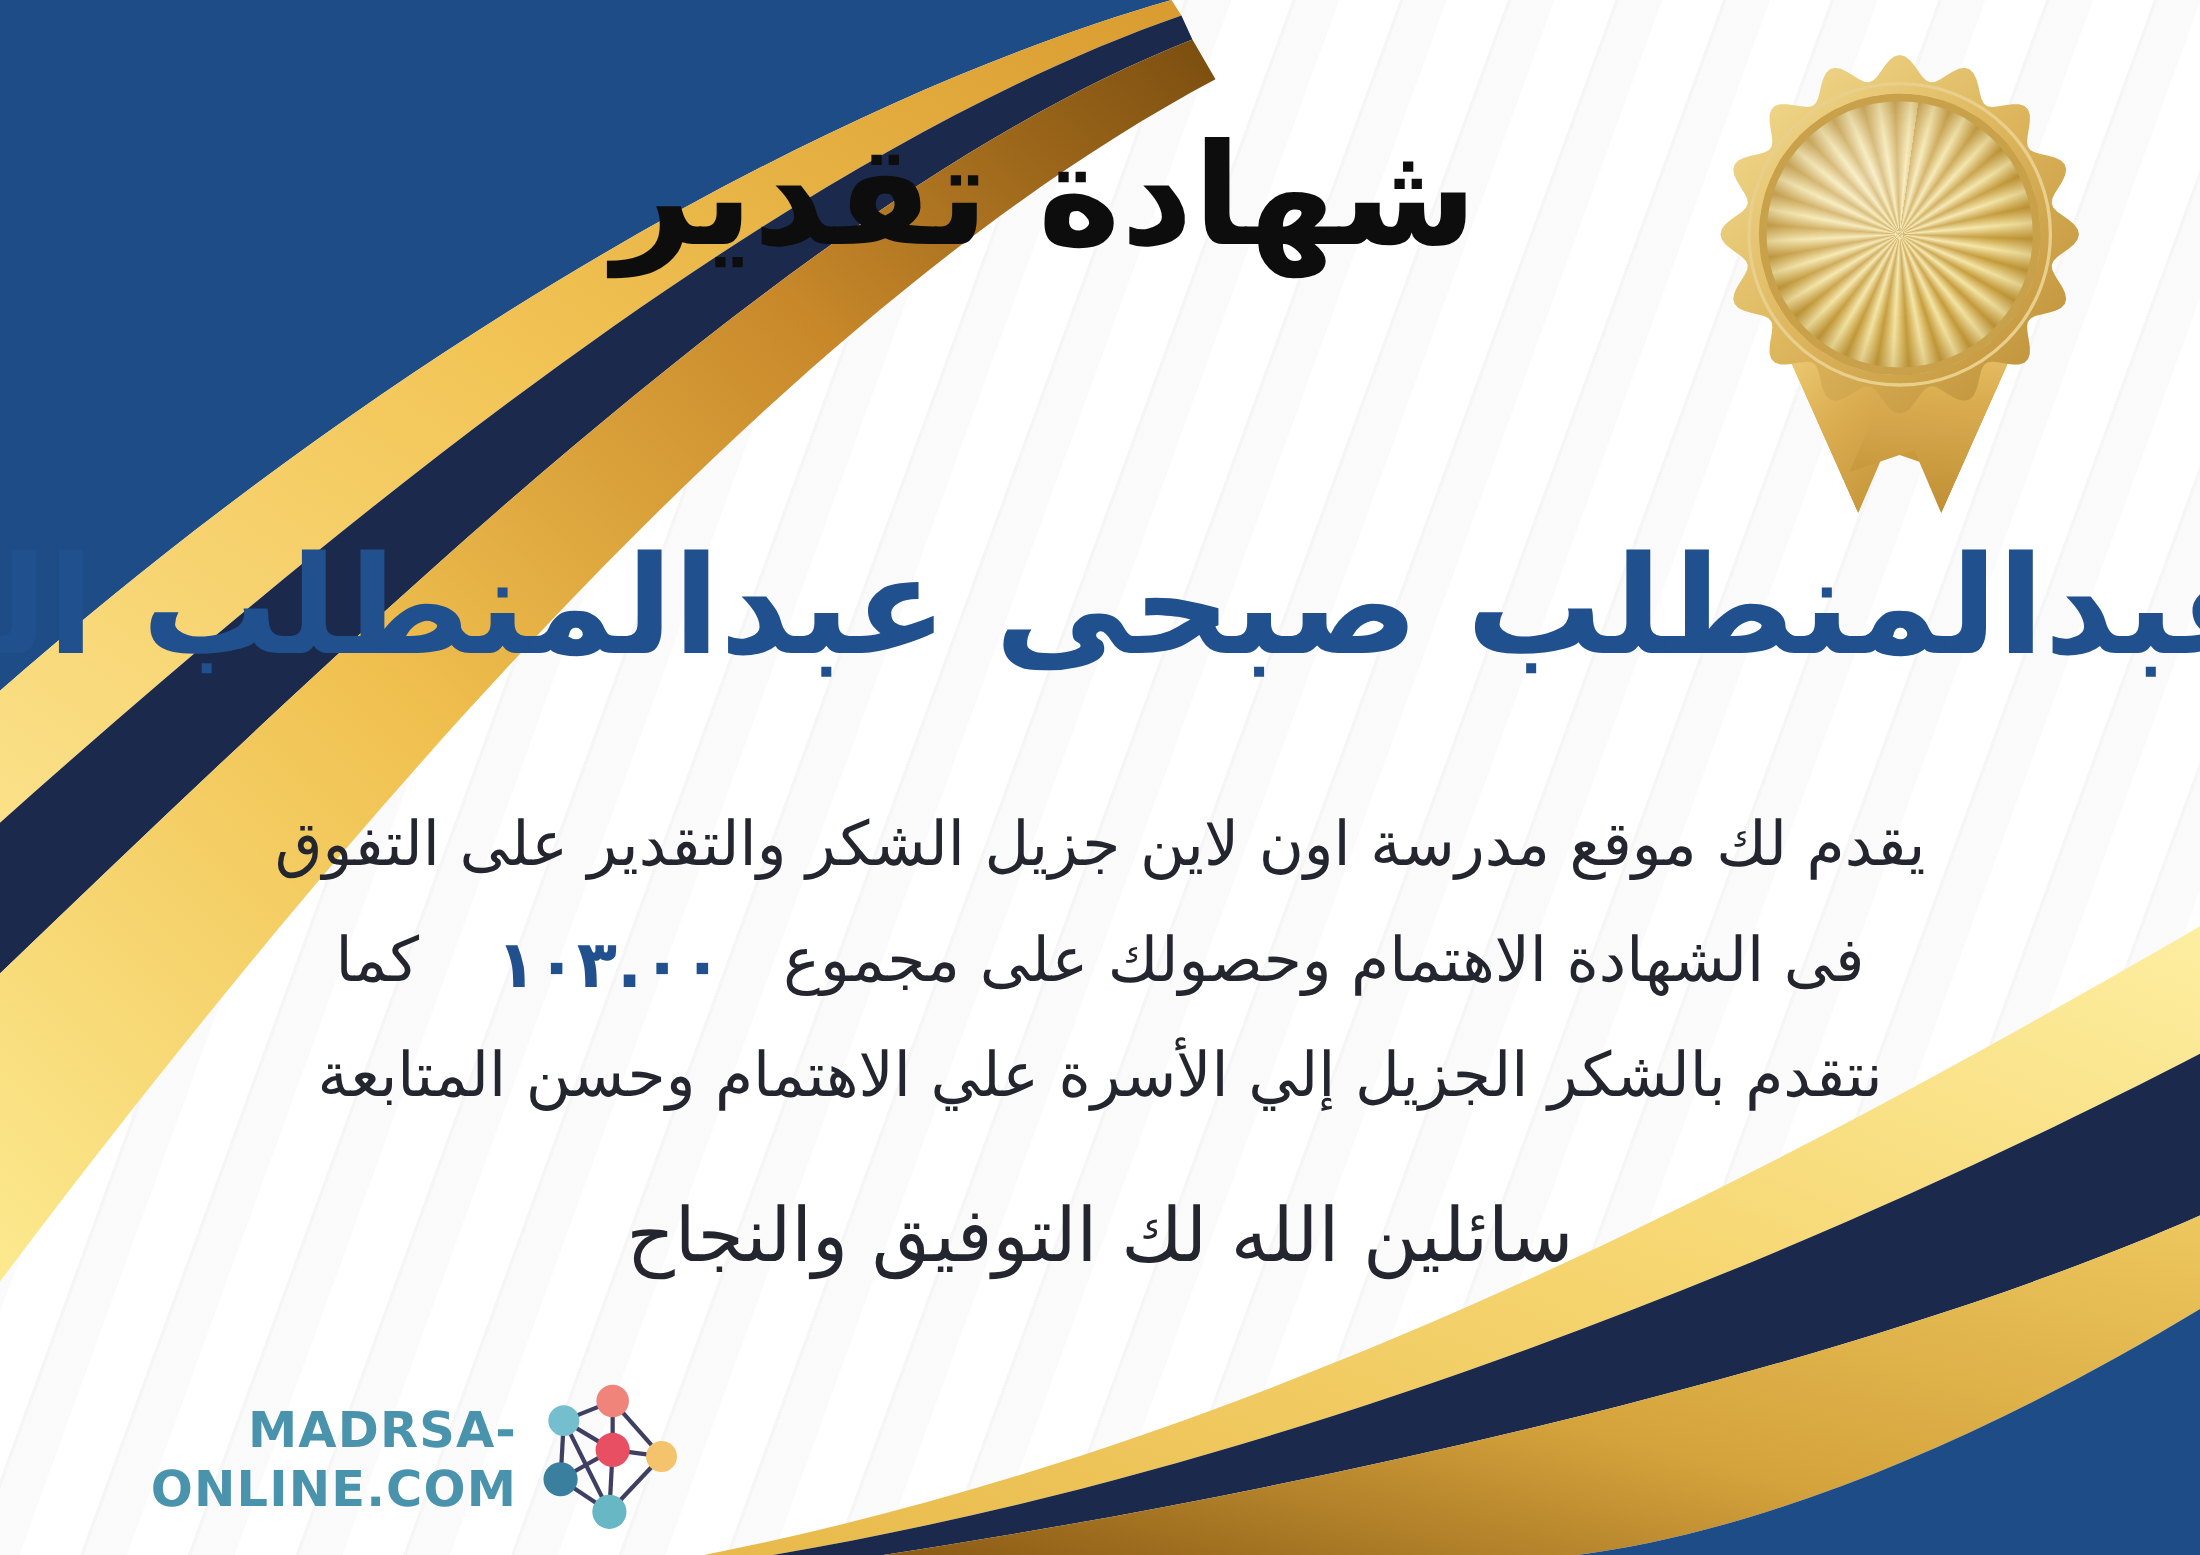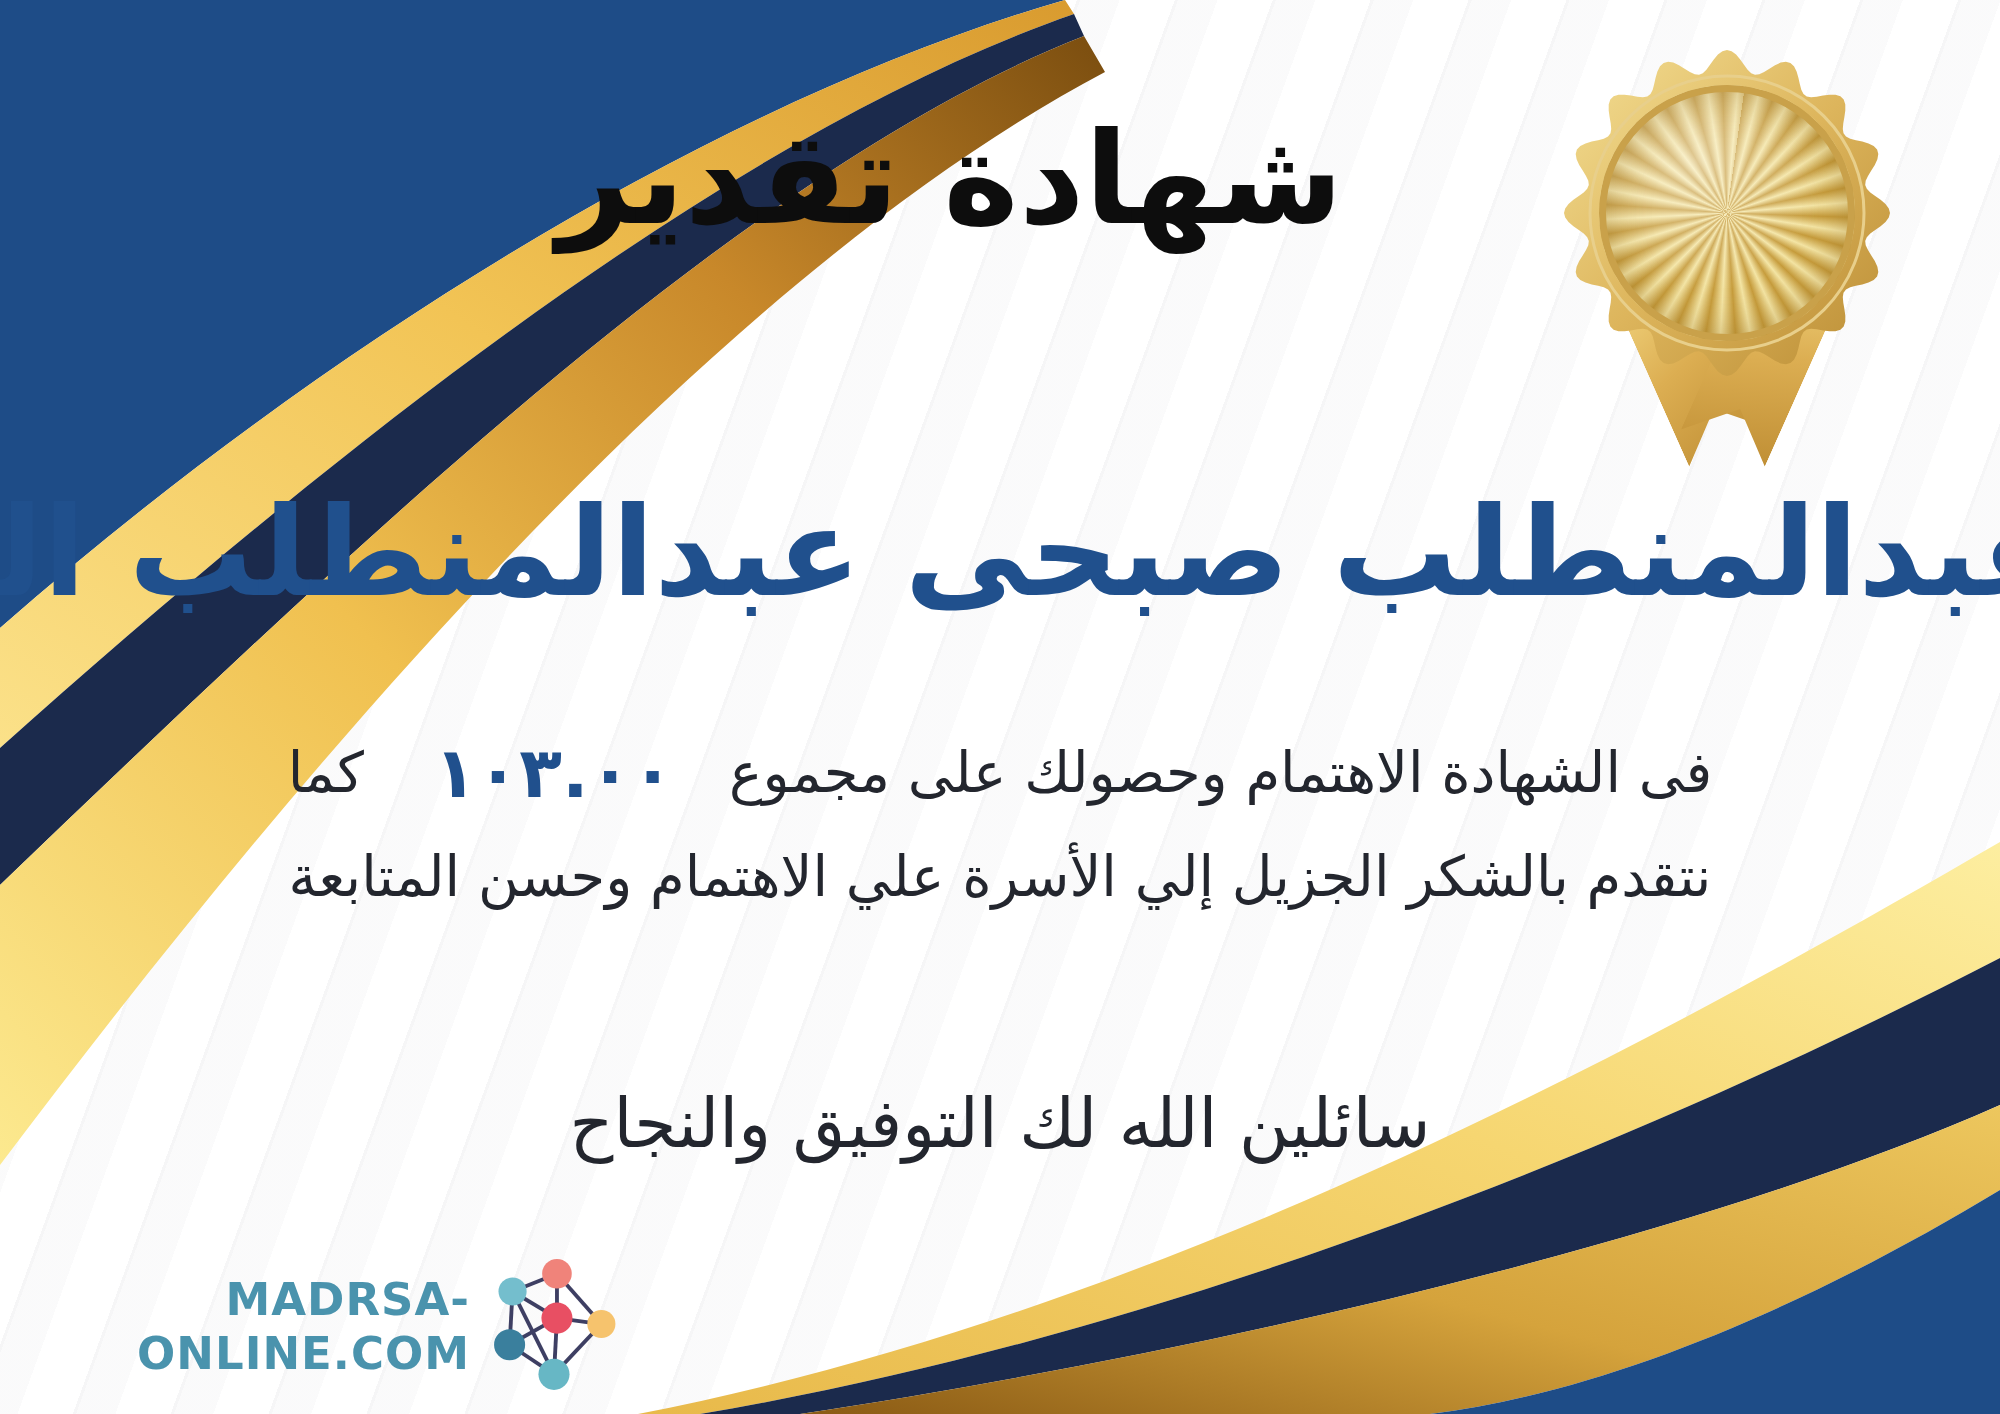--- a/index.html
+++ b/index.html
@@ -30,21 +30,21 @@
     white-space:nowrap;direction:rtl;
     font-size:124px;font-weight:bold;color:#20508d;line-height:1.3;
   }
   .body-text{
     position:absolute;top:716px;left:0;width:2000px;
     direction:rtl;text-align:center;color:#23262e;
     font-size:56px;line-height:104px;font-weight:normal;
   }
   .score{
     display:inline-block;
-    font-size:70px;font-weight:bold;color:#20508d;
+    font-size:60px;font-weight:bold;color:#20508d;
     margin:0 55px 0 70px;position:relative;top:5px;
   }
   .closing-line{
     position:absolute;top:1072px;left:0;width:2000px;
     direction:rtl;text-align:center;color:#23262e;
     font-size:68px;line-height:104px;
   }
 
   
   .medal{position:absolute;left:1562px;top:48px;width:330px;height:420px;z-index:2;}
@@ -143,20 +143,21 @@
     <div class="medal-disc"></div>
   </div>
 
   <div class="content">
 
     <div class="cert-title">شهادة تقدير</div>
 
     <div class="student-name">محمد عبدالمنطلب صبحى عبدالمنطلب النشرتي</div>
 
     <div class="body-text">
+      <div>يقدم لك موقع مدرسة اون لاين جزيل الشكر والتقدير على التفوق</div>
       <div>
         <span>فى الشهادة الاهتمام وحصولك على مجموع</span><span class="score">١٠٣.٠٠</span><span>كما</span>
       </div>
       <div>نتقدم بالشكر الجزيل إلي الأسرة علي الاهتمام وحسن المتابعة</div>
     </div>
 
     <div class="closing-line">سائلين الله لك التوفيق والنجاح</div>
 
     <div class="logo">
       <svg class="logo-icon" viewBox="0 0 100 100" xmlns="http://www.w3.org/2000/svg">

